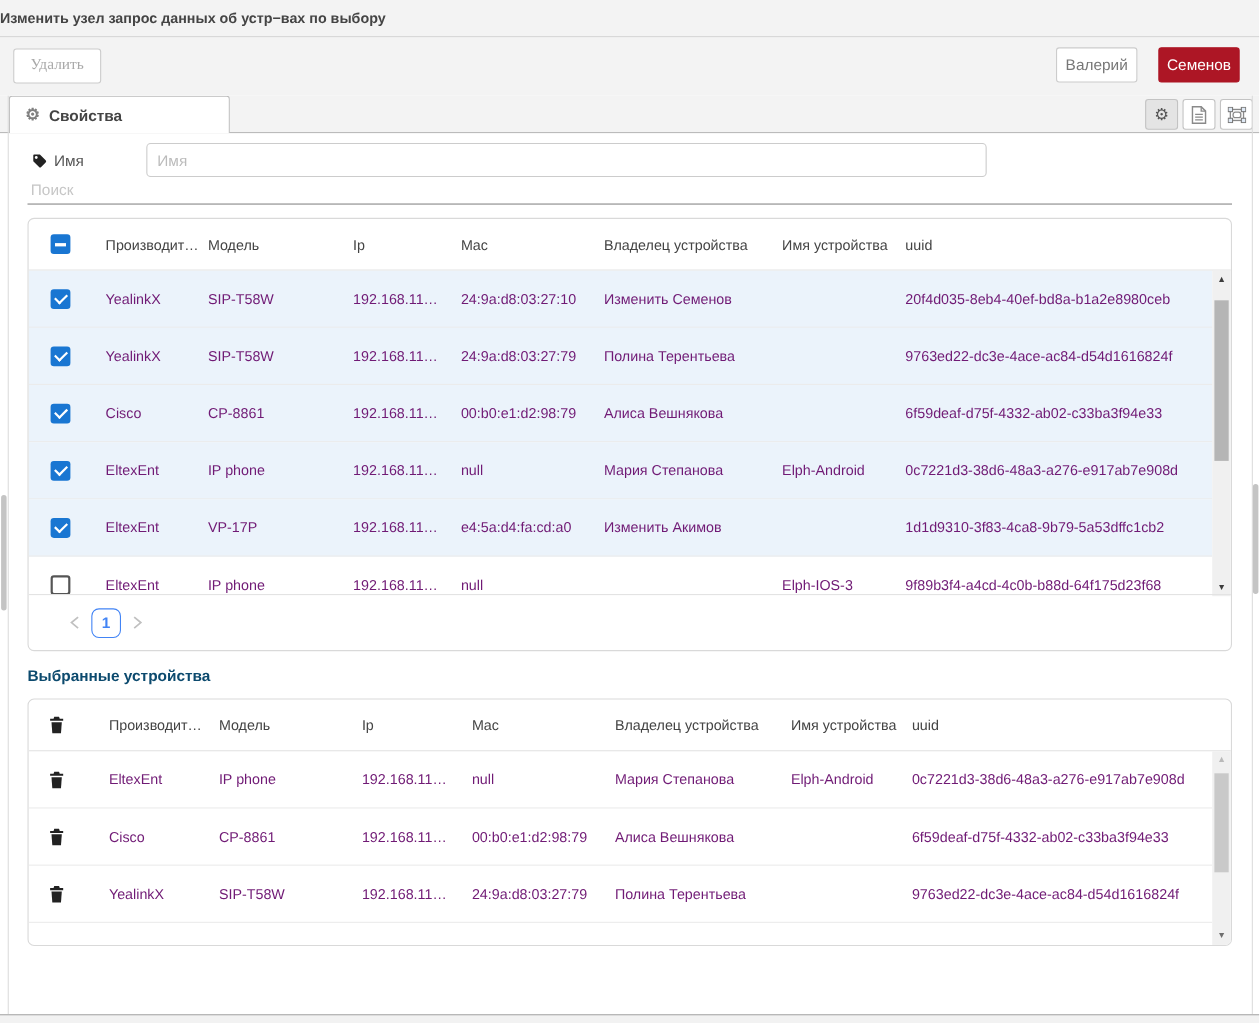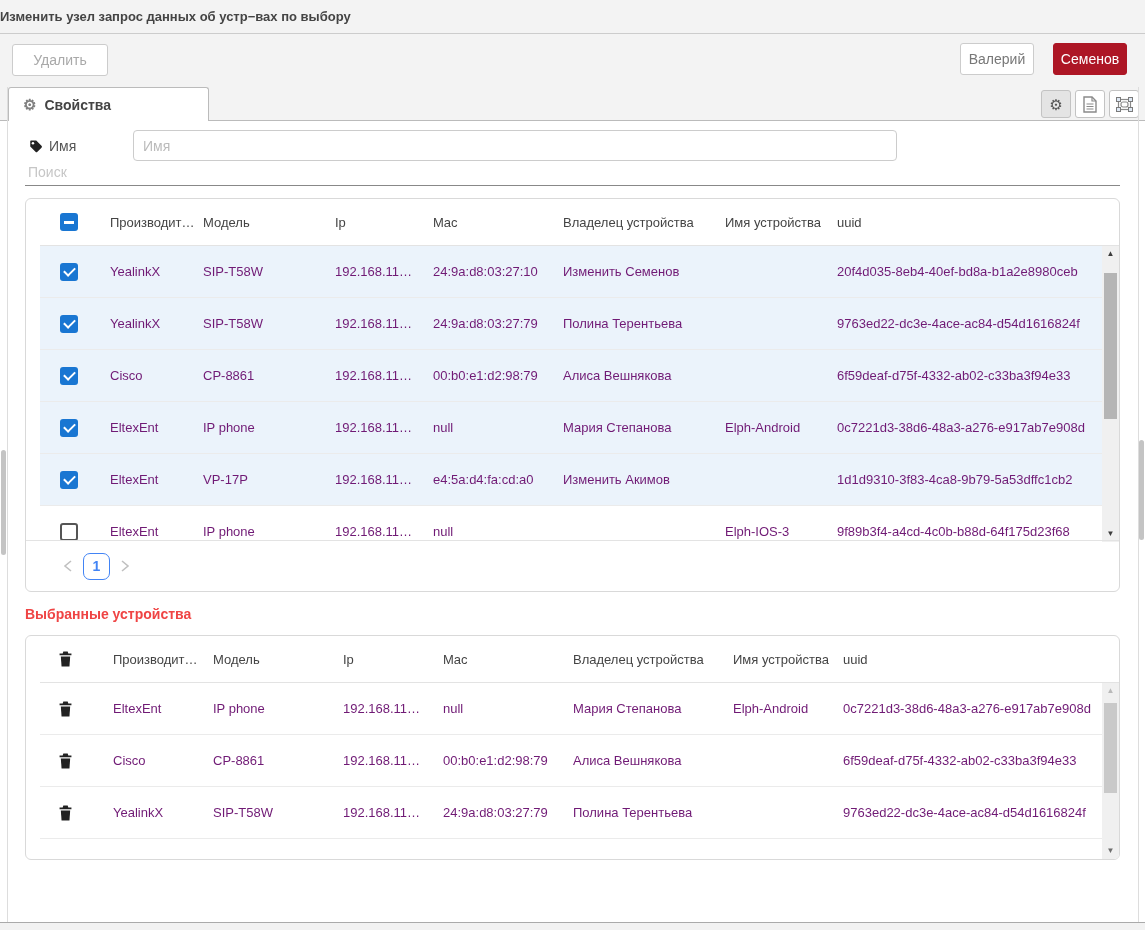--- a/index.html
+++ b/index.html
@@ -7,21 +7,21 @@
               font-family:"Liberation Sans", sans-serif; }
   .dialog { position:relative; width:1145px; height:930px; background:#fff; overflow:hidden; }
 
   
   .titlebar { position:absolute; left:0; top:0; width:1145px; height:34px;
               background:#f3f3f3; border-bottom:1px solid #ccc;
               font-size:13px; font-weight:bold; color:#444; line-height:33px; padding-left:0; }
   .toolbar  { position:absolute; left:0; top:34px; width:1145px; height:53px; background:#f3f3f3; }
   .btn { position:absolute; height:32px; background:#fff; border:1px solid #ccc; border-radius:3px;
          font-family:"Liberation Sans", sans-serif; font-size:14px; text-align:center; cursor:pointer; }
-  .btn-delete { left:12px;  top:10px; width:96px; color:#a9a9a9; }
+  .btn-delete { left:12px;  top:10px; width:80px; color:#a9a9a9;font-family:Liberation Serif, serif; }
   .btn-cancel { left:960px; top:9px;  width:74px; color:#777; }
   .btn-done   { left:1053px;top:9px;  width:74px; color:#fff; background:#ad1625; border-color:#ad1625; }
 
   .tabbar { position:absolute; left:0; top:87px; width:1145px; height:34px;
             background:#f3f3f3; border-bottom:1px solid #bbb; }
   .tab { position:absolute; left:8px; top:0; width:201px; height:34px; background:#fff;
          border:1px solid #bbb; border-bottom:none; border-radius:3px 3px 0 0;
          display:flex; align-items:center; gap:8px; padding-left:14px;
          font-size:14px; font-weight:bold; color:#444; z-index:2; }
   .gear-glyph { color:#808080; font-size:15px; line-height:1; }
@@ -49,21 +49,21 @@
                 border:1px solid #ccc; border-radius:4px; padding:0 9px; font-size:14px; color:#333;
                 font-family:"Liberation Sans", sans-serif; }
   .name-input::placeholder { color:#bbb; }
   .search-input { position:absolute; left:25px; top:158px; width:1095px; height:28px;
                   border:none; border-bottom:1px solid #888; font-size:14px; color:#333;
                   padding:0 3px; background:transparent; font-family:"Liberation Sans", sans-serif; }
   .search-input::placeholder { color:#c6c6c6; }
 
   
   .card { position:absolute; left:25px; width:1095px; background:#fff;
-          border:1px solid #d9d9d9; border-radius:6px; overflow:hidden;padding-left:14px; }
+          border:1px solid #d9d9d9; border-radius:6px; overflow:hidden; }
   .card1 { top:198px; height:394px; }
   .card2 { top:635px; height:225px; }
   .grid-t1 { display:grid; grid-template-columns:50px 93px 132px 98px 130px 162px 112px 1fr;
              align-items:center; padding-left:20px; }
   .grid-t2 { display:grid; grid-template-columns:55px 100px 130px 100px 130px 160px 110px 1fr;
              align-items:center; padding-left:18px; }
   .thead { height:47px; border-bottom:1px solid #e3e3e3; font-size:13px; color:#444; }
   .thead span { padding-right:10px; white-space:nowrap; overflow:hidden; }
   .viewport { position:relative; overflow:hidden; }
   .vp1 { height:296px; } .vp2 { height:176px; }
@@ -95,21 +95,21 @@
   .tsb2 .thumb { top:20px; height:90px;  background:#c9c9c9; }
 
   
   .pagbar { position:absolute; left:0; bottom:0; width:100%; height:51px;
             border-top:1px solid #e3e3e3; display:flex; align-items:center; padding-left:36px; gap:9px; }
   .pg-chev { width:12px; height:14px; cursor:pointer; }
   .pg-num { width:27px; height:27px; border:1px solid #4284f5; border-radius:7px; color:#4284f5;
             font-size:14px; font-weight:bold; display:flex; align-items:center; justify-content:center;
             cursor:pointer; }
 
-  .section-title { position:absolute; left:25px; top:606px; font-size:14px; font-weight:bold; color:#ef4444; }
+  .section-title { position:absolute; left:25px; top:606px; font-size:14px; font-weight:bold; color:#0c4a6e; }
 </style>
 </head>
 <body>
 
 <div class="dialog">
 
   <div class="titlebar">Изменить узел запрос данных об устр−вах по выбору</div>
 
   <div class="toolbar">
     <button class="btn btn-delete">Удалить</button>

